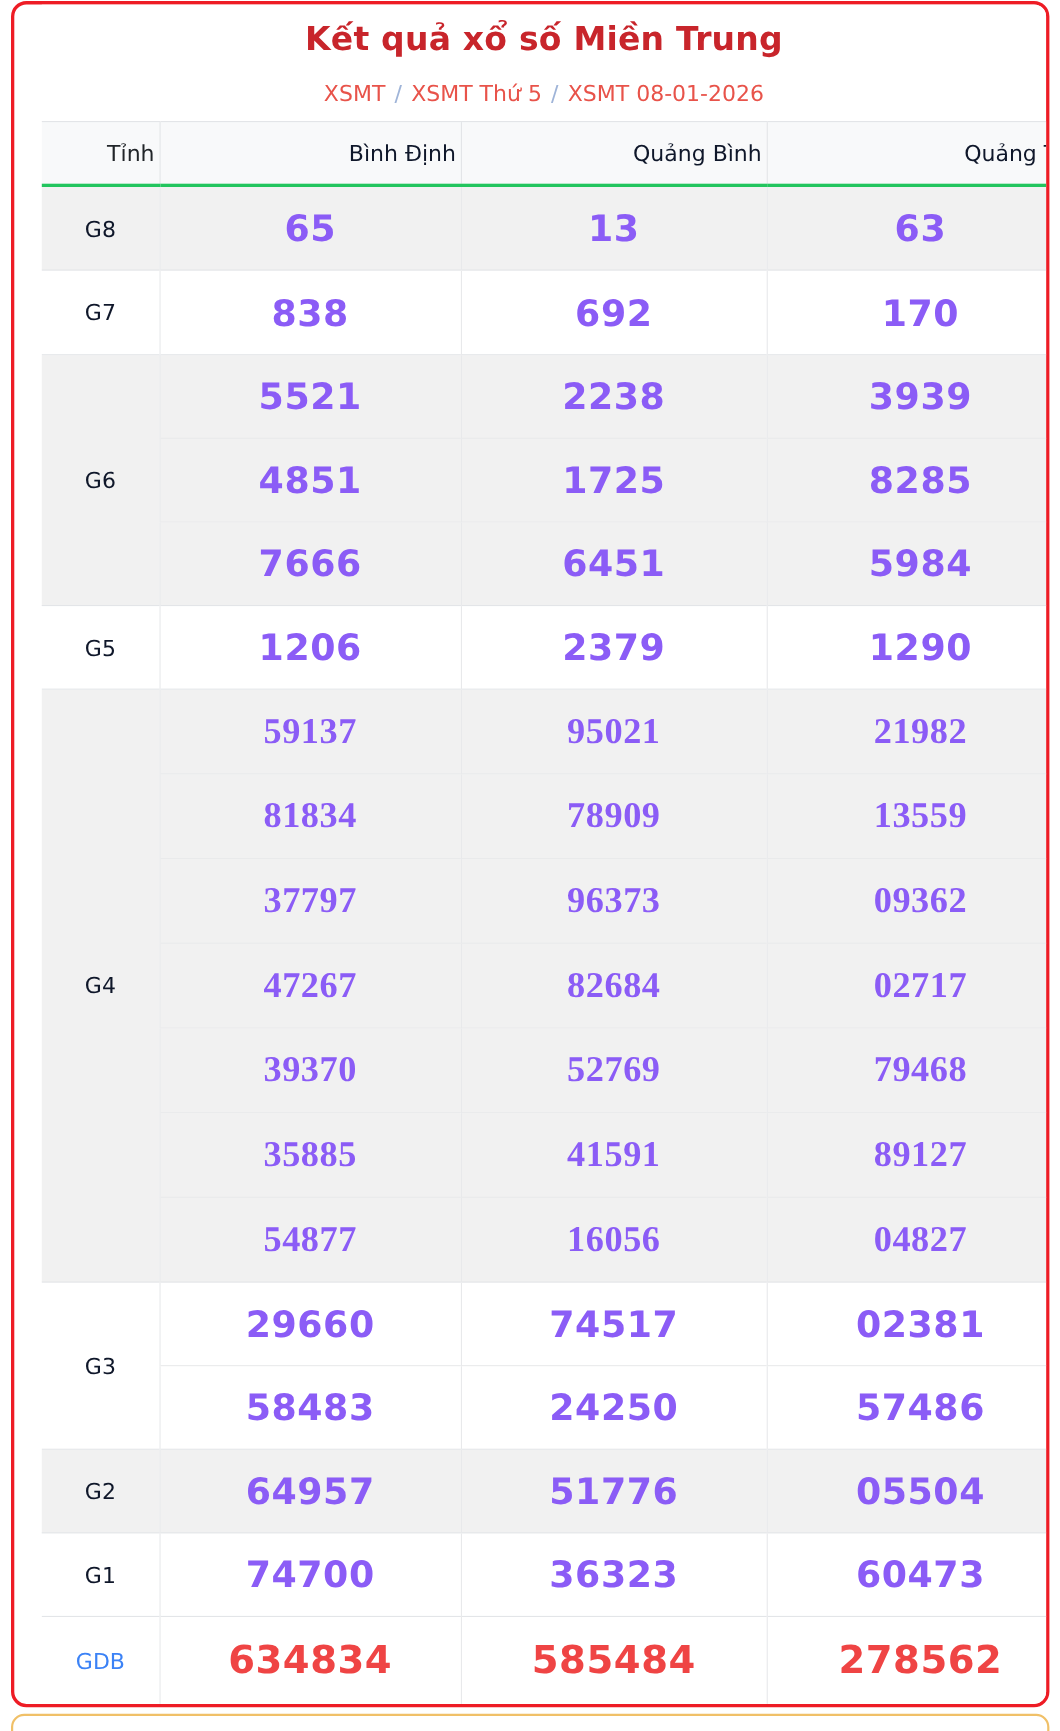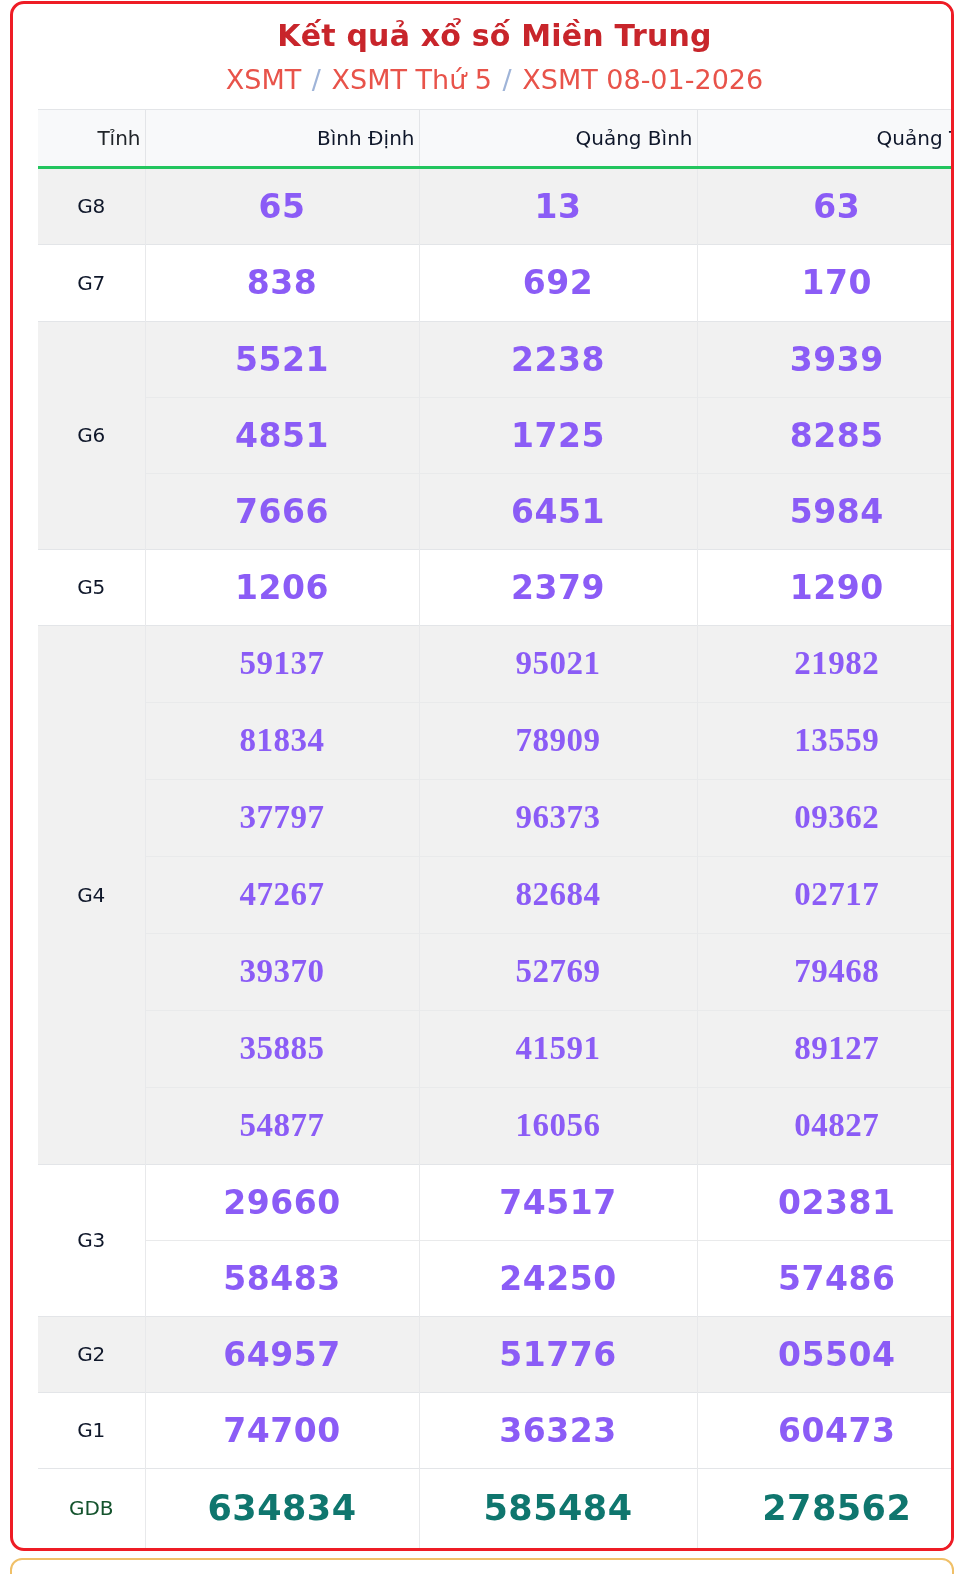--- a/index.html
+++ b/index.html
@@ -38,22 +38,22 @@
   .card-title {
     margin: 0;
     font-size: 30px;
     font-weight: bold;
     color: #c8252b;
     letter-spacing: 0.2px;
     line-height: 1.2;
   }
 
   .breadcrumb {
-    margin-top: 9px;
-    font-size: 27px;
+    margin-top: 19px;
+    font-size: 20px;
     color: #e8534a;
     line-height: 1.25;
     white-space: nowrap;
   }
   .breadcrumb .crumb {
     color: #e8534a;
   }
   .breadcrumb .sep {
     color: #9fb4d8;
     padding: 0 2px;
@@ -128,26 +128,26 @@
   .h-g6 { height: 75px; }
   .h-g5 { height: 75px; }
   .h-g4 { height: 76px; font-family: Liberation Serif, serif; }
   .h-g3 { height: 75px; }
   .h-g2 { height: 75px; }
   .h-g1 { height: 75px; }
   .h-gdb { height: 79px; }
 
   
   tr.gdb td.num {
-    color: #0f766e;
+    color: #ef4444;
     font-size: 35px;
     font-weight: bold;
   }
   tr.gdb td.lbl {
-    color: #14532d;
+    color: #3b82f6;
     font-size: 20px;
   }
 
   .bottom-box {
     position: absolute;
     left: 10px;
     top: 1558px;
     width: 944px;
     height: 40px;
     box-sizing: border-box;

